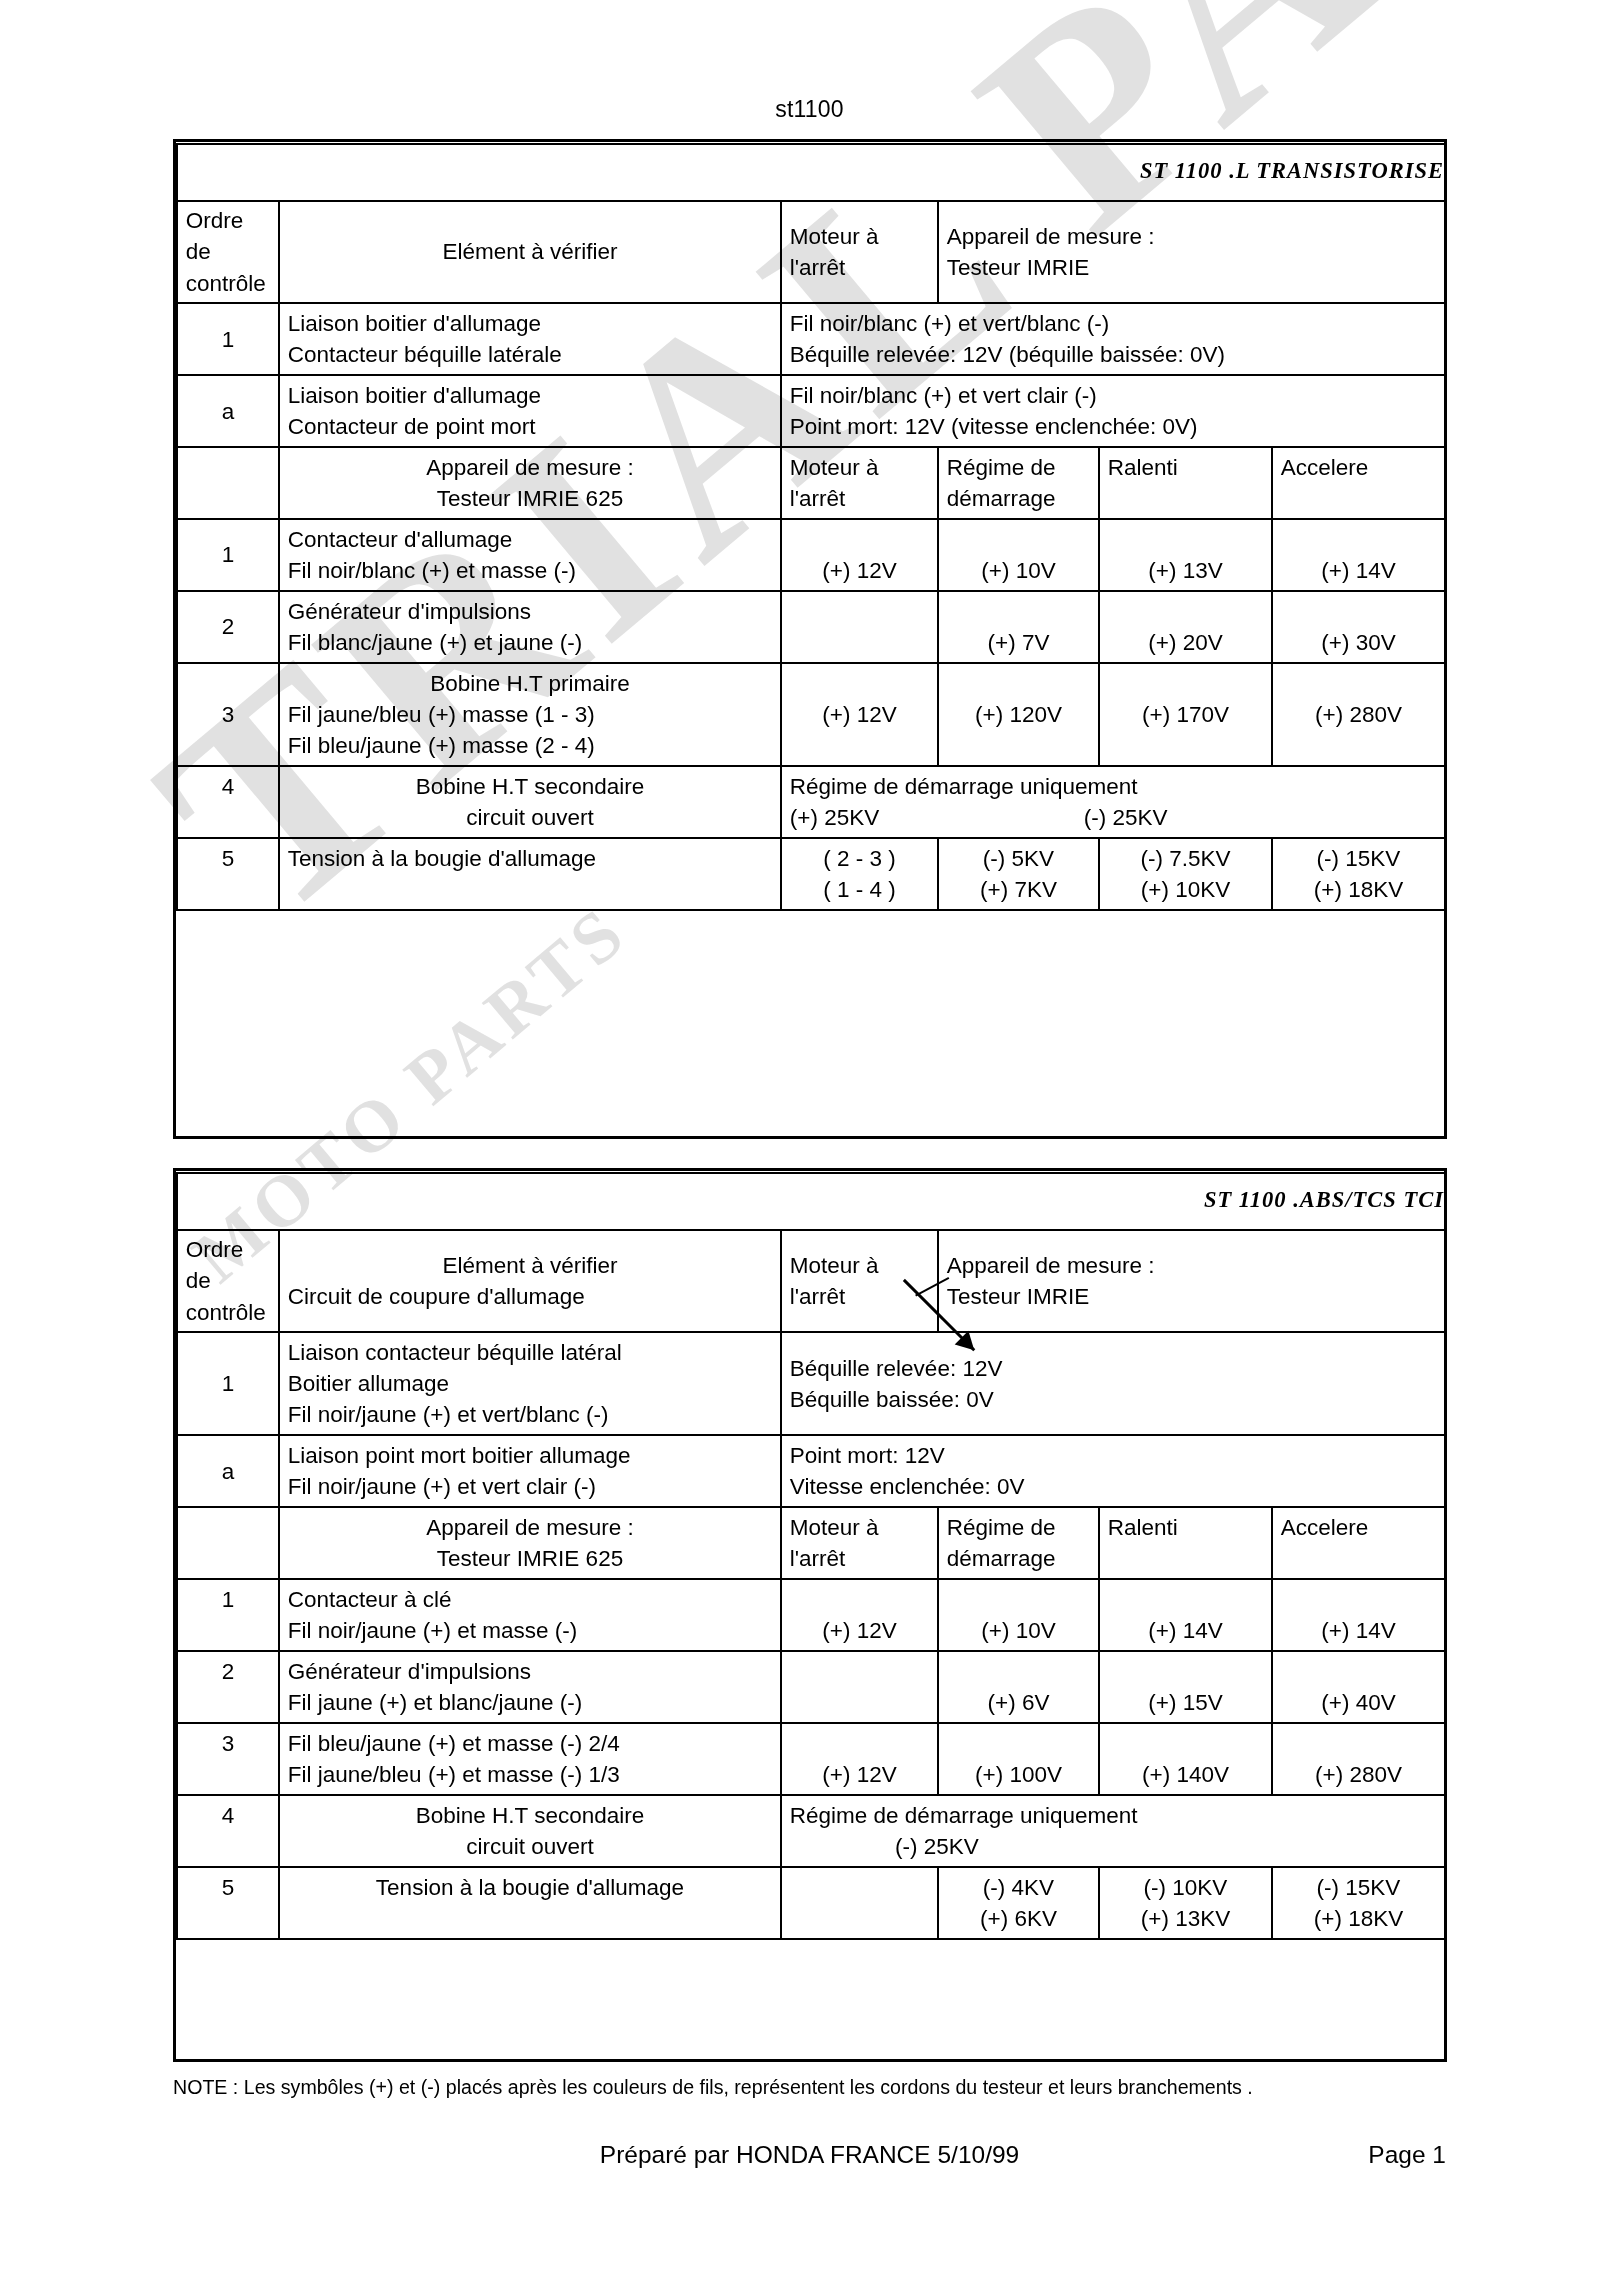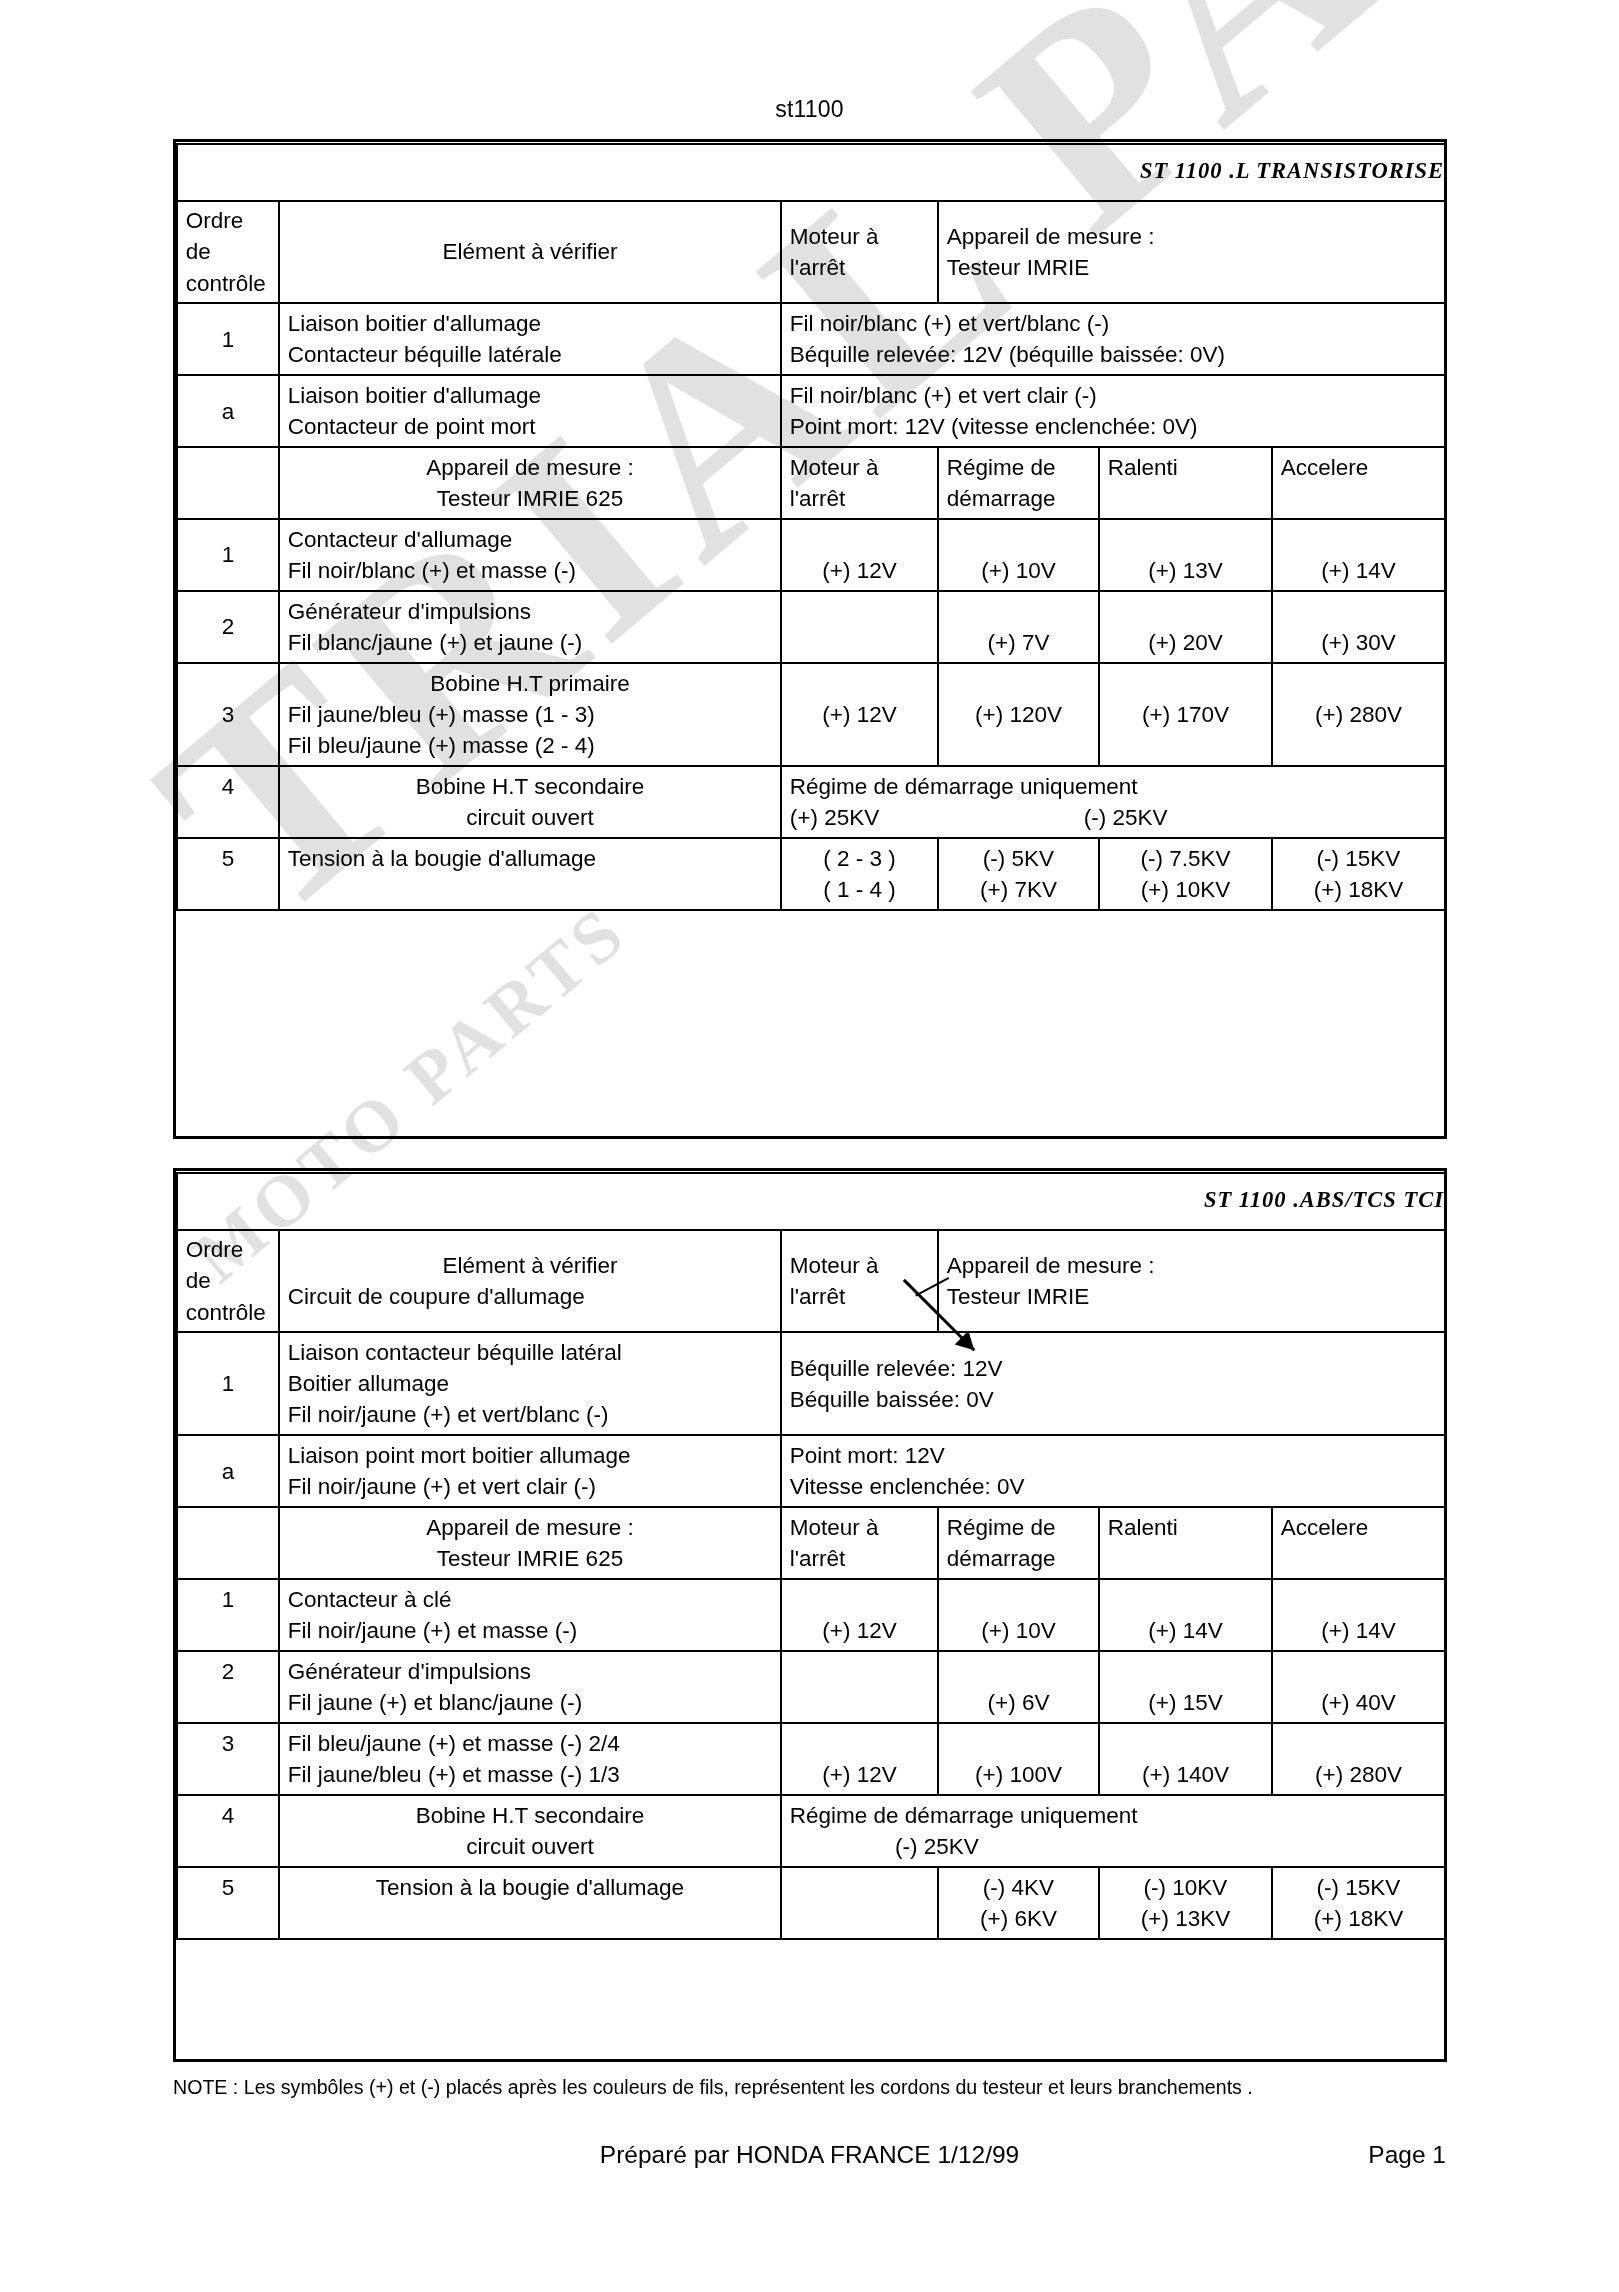--- a/index.html
+++ b/index.html
@@ -442,18 +442,18 @@
 
   <svg class="arrow" viewBox="0 0 90 90">
     <line x1="6" y1="6" x2="78" y2="78" stroke="#000" stroke-width="3"></line>
     <polygon points="78,78 58,72 72,58" fill="#000"></polygon>
     <line x1="52" y1="4" x2="18" y2="22" stroke="#000" stroke-width="2"></line>
   </svg>
 
   <div class="note">NOTE : Les symbôles (+) et (-) placés après les couleurs de fils, représentent les cordons du testeur et leurs branchements .</div>
 
   <div class="footer">
-    <div class="center">Préparé par HONDA FRANCE 1/12/99</div>
+    <div class="center">Préparé par HONDA FRANCE 5/10/99</div>
     <div class="right">Page 1</div>
   </div>
 
 </div>
 
 
 </body></html>

